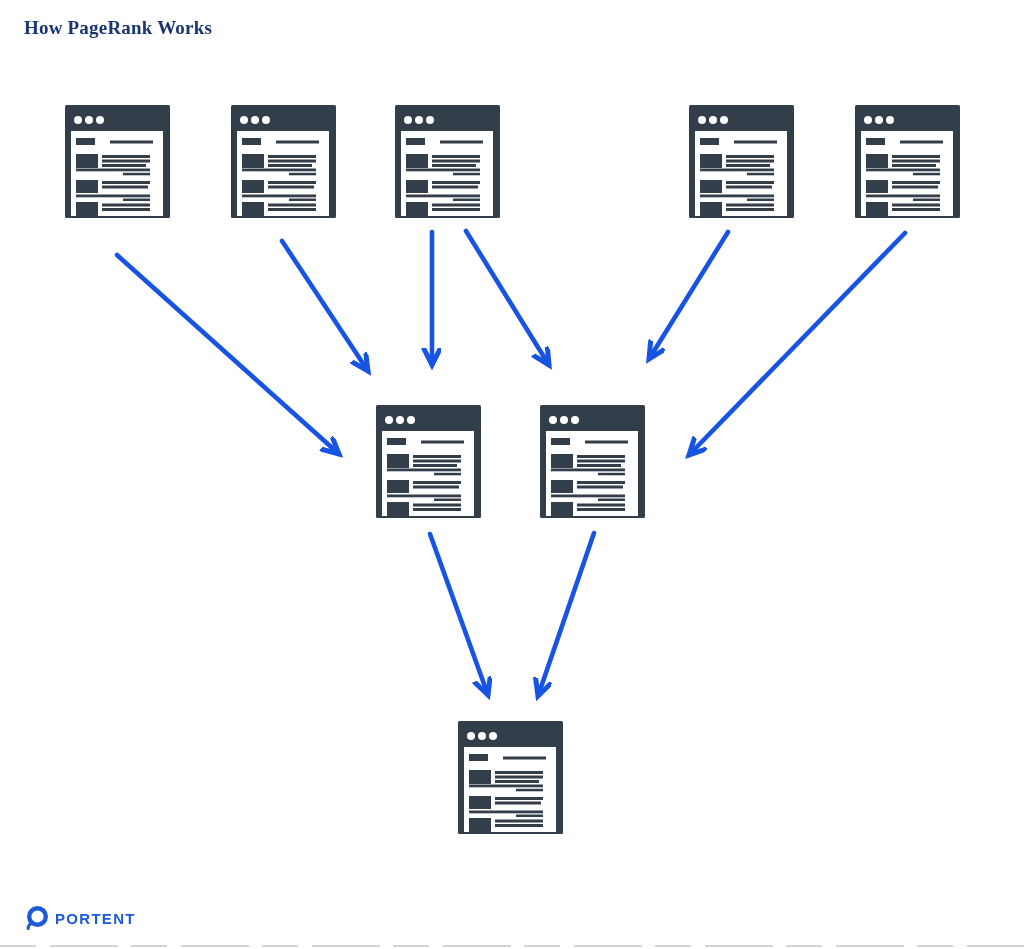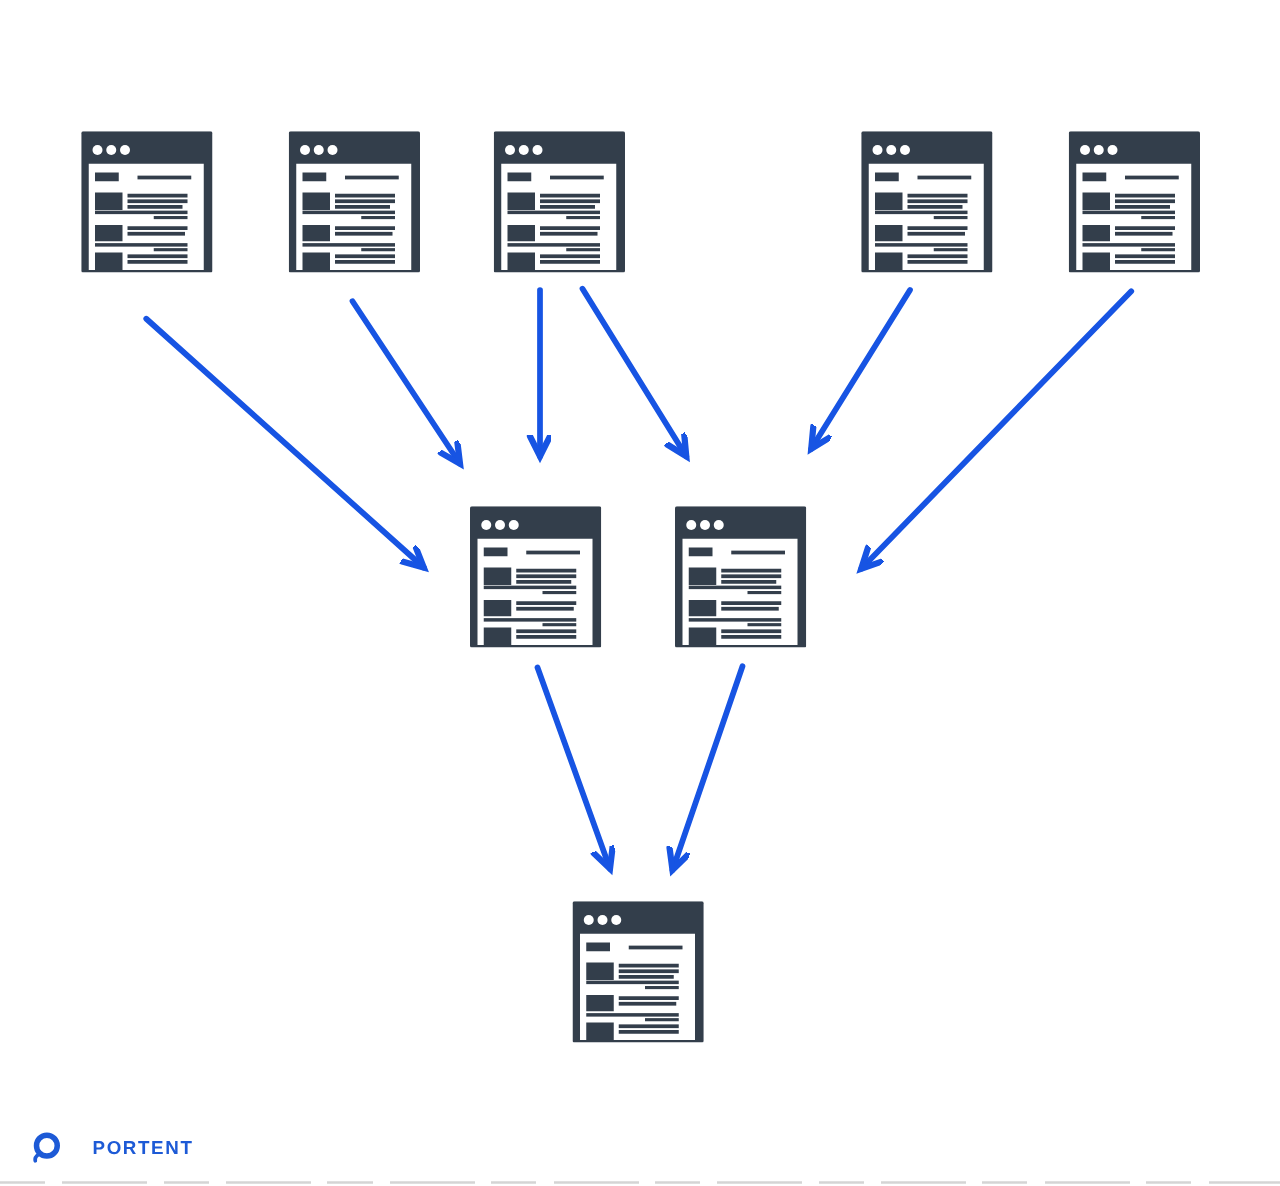--- a/index.html
+++ b/index.html
@@ -14,39 +14,40 @@
     font-family:"Liberation Serif","DejaVu Serif",serif;
     font-size:19px;font-weight:700;letter-spacing:.2px;
     color:var(--title-c,#1a3671);
   }
   #edges-svg{position:absolute;left:0;top:0;width:1024px;height:949px;pointer-events:none;}
   .edge-line{stroke:var(--arrow-c,#1754e3);stroke-width:4.6;stroke-linecap:round;fill:none;}
   .page-node{position:absolute;color:var(--icon-c,#333e4b);}
   .page-node svg{width:100%;height:100%;display:block;}
   .footer{
     position:absolute;left:24px;top:905px;height:26px;
-    display:flex;align-items:center;gap:25px;
+    display:flex;align-items:center;gap:6px;
   }
   .brand-text{
     font-size:15px;font-weight:700;letter-spacing:1.3px;
     color:var(--logo-c,#1d5ad6);
   }
   .bottom-divider{
     position:absolute;left:0;top:945px;width:1024px;height:2px;opacity:.75;
     background:repeating-linear-gradient(90deg,
       var(--divider-c,#c6c6c6) 0 36px, transparent 36px 50px,
       var(--divider-c,#c6c6c6) 50px 118px, transparent 118px 131px);
   }
   .hidden-defs{position:absolute;width:0;height:0;overflow:hidden;}
 </style>
 </head>
 <body>
 
 <div class="canvas">
 
+  <h1 class="page-title">How PageRank Works</h1>
 
   <svg class="hidden-defs" aria-hidden="true">
     <defs>
       <g id="webpage-icon-def">
         <rect x="0" y="0" width="105" height="113" rx="1.5" fill="currentColor"></rect>
         <rect x="6" y="26" width="92" height="85" fill="#ffffff"></rect>
         <circle cx="13" cy="15" r="4" fill="#ffffff"></circle>
         <circle cx="24" cy="15" r="4" fill="#ffffff"></circle>
         <circle cx="35" cy="15" r="4" fill="#ffffff"></circle>
         <g fill="currentColor">

